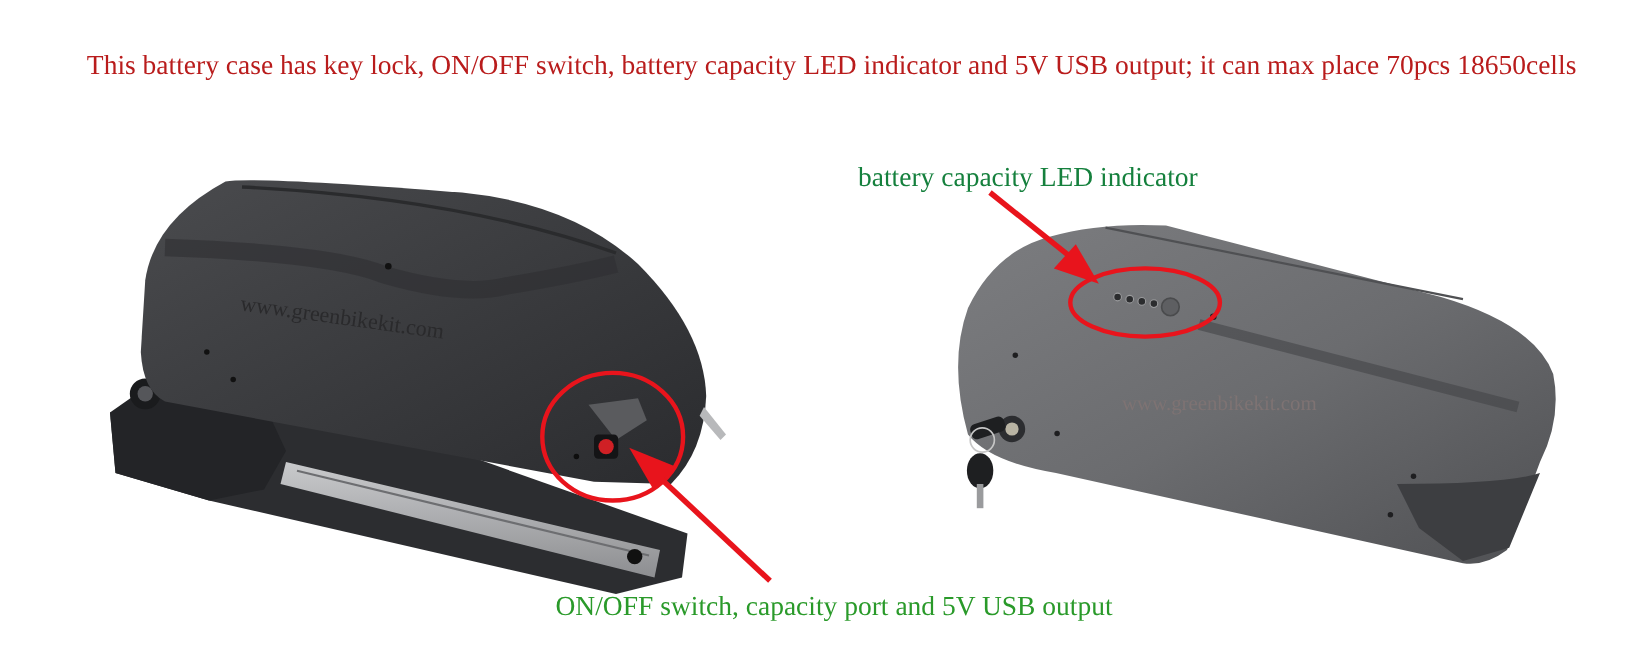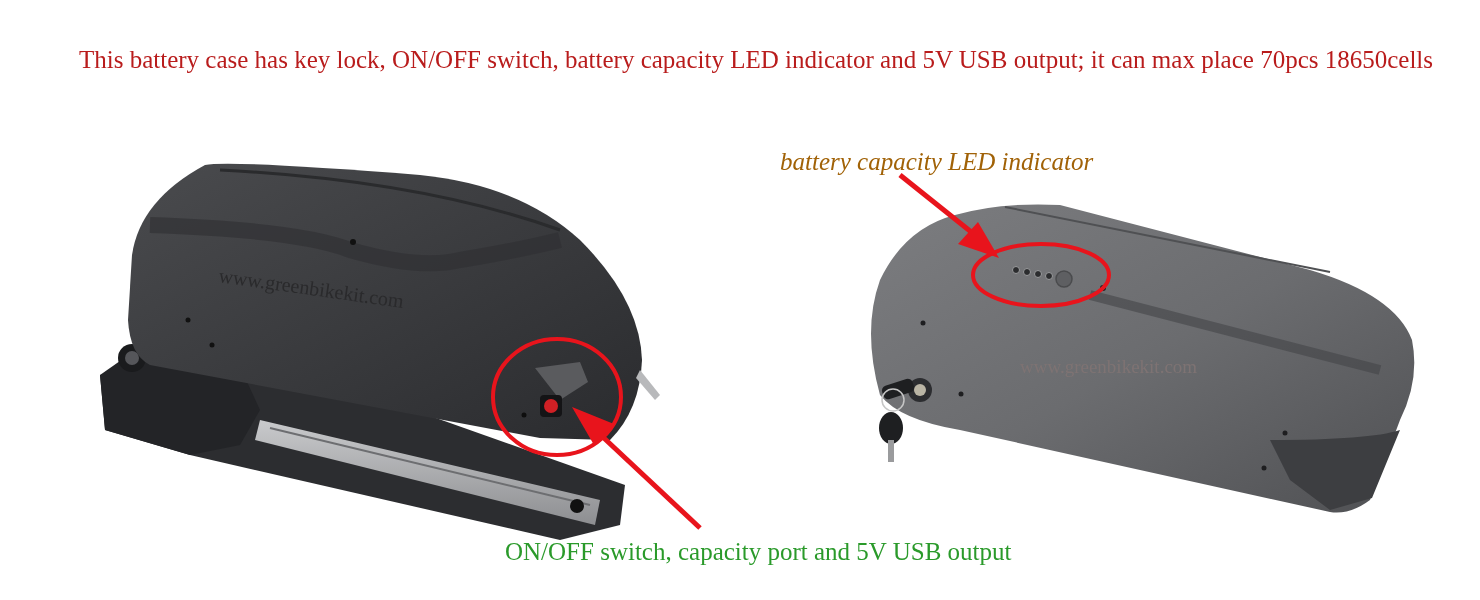--- a/index.html
+++ b/index.html
@@ -92,14 +92,14 @@
     <rect x="888" y="440" width="6" height="22" fill="#9a9b9d"></rect>
     <text class="watermark" x="1020" y="373" font-size="19" fill="#7e7373">www.greenbikekit.com</text>
 
     <ellipse cx="1041" cy="275" rx="68" ry="31" fill="none" stroke="#e8141c" stroke-width="4"></ellipse>
 
     <line x1="900" y1="175" x2="975" y2="235" stroke="#e8141c" stroke-width="5"></line>
     <polygon points="999,258 958,244 978,222" fill="#e8141c"></polygon>
   </g>
 </svg>
 
-<div class="callout" style="left:780px; top:148px; color:#a16207;font-style:italic;">battery capacity LED indicator</div>
+<div class="callout" style="left:780px; top:148px; color:#15803d;">battery capacity LED indicator</div>
 <div class="callout" style="left:505px; top:538px; color:#2a9a2a;">ON/OFF switch, capacity port and 5V USB output</div>
 
 </body></html>

